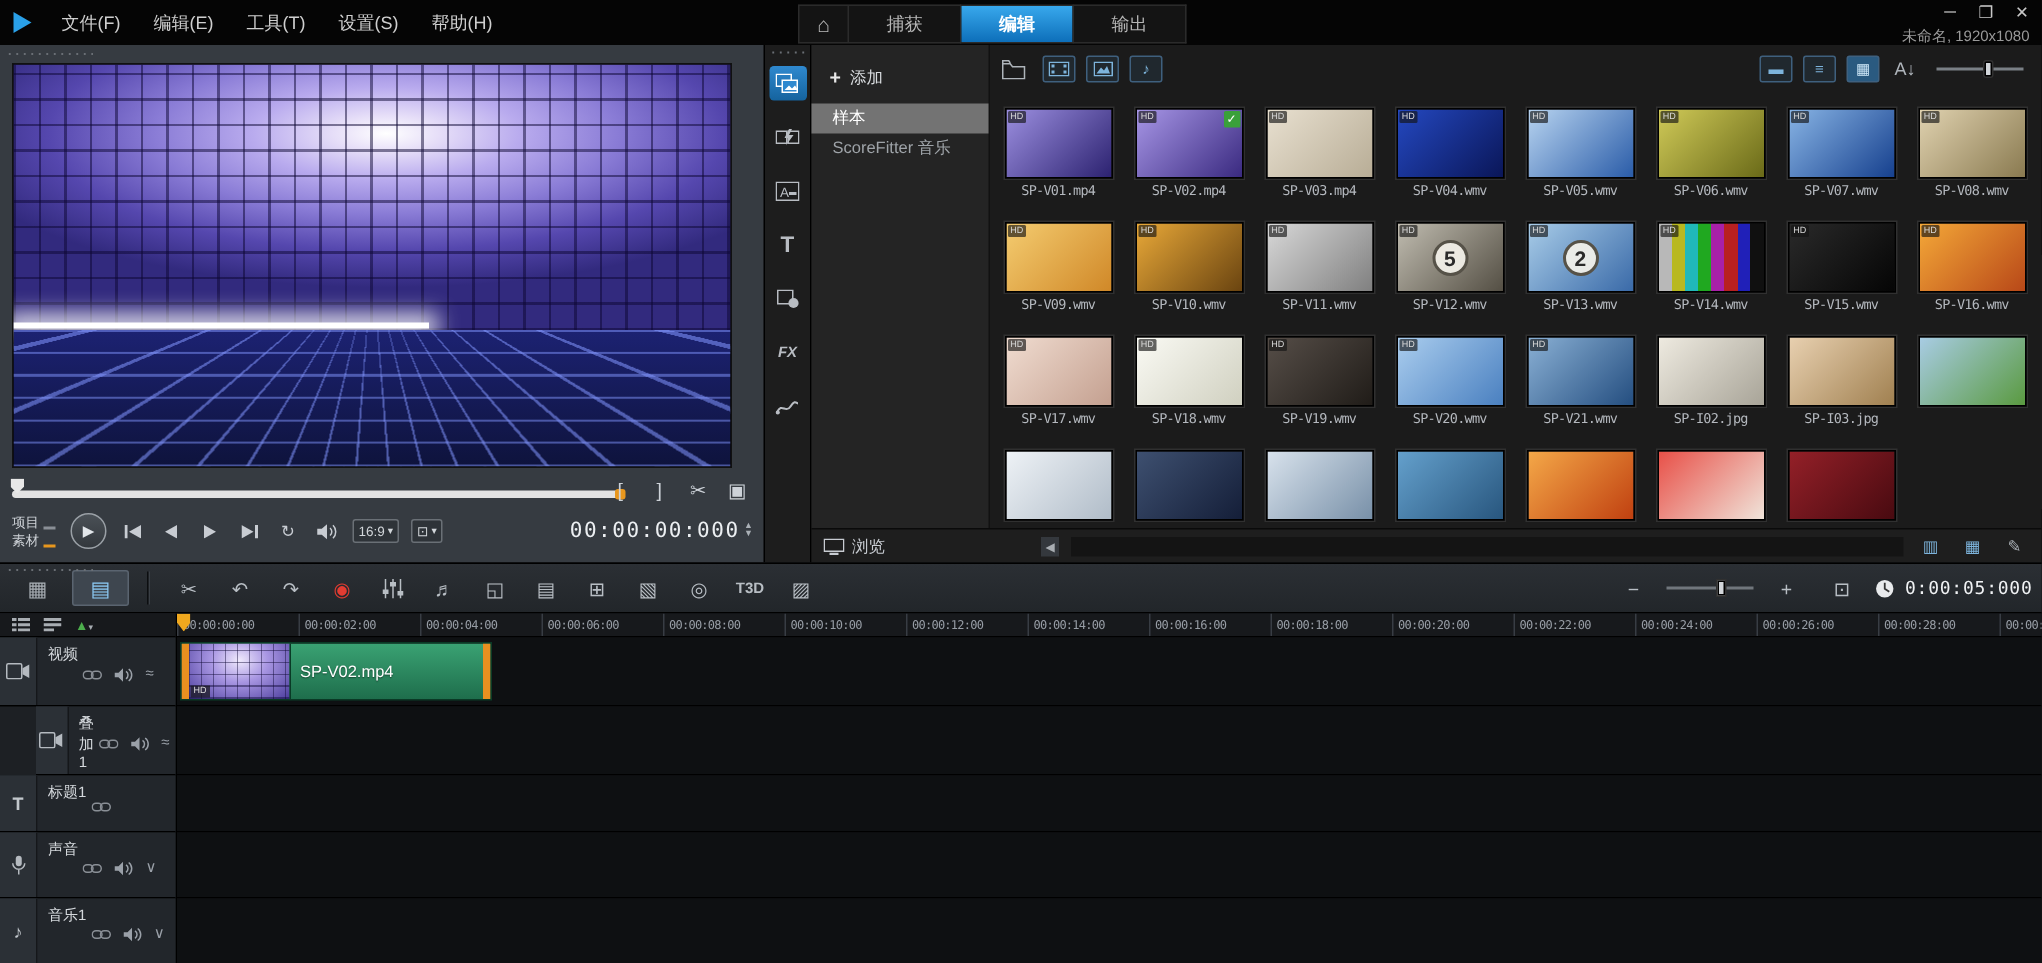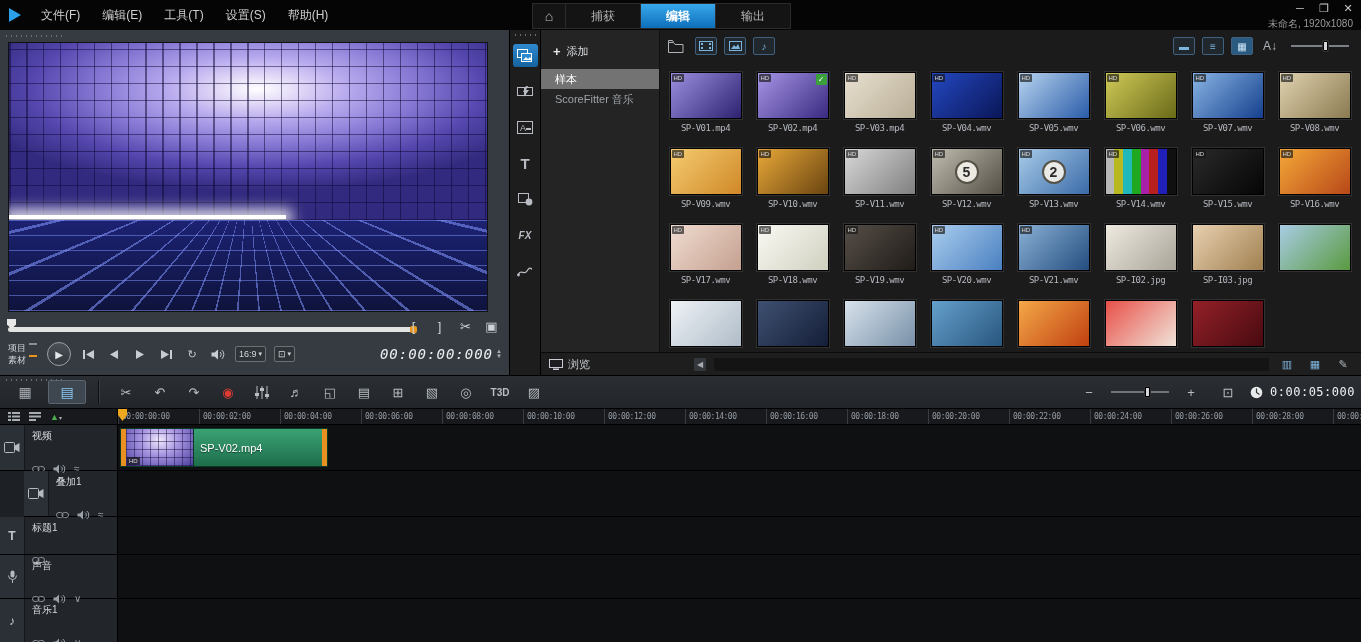--- a/index.html
+++ b/index.html
@@ -37,27 +37,27 @@
       repeating-conic-gradient(from 112deg at 50% -50%, rgba(130,150,255,.55) 0 .7deg, transparent .7deg 9deg),
       linear-gradient(#1c2272,#0e133c); }
   .scrub-row { position:absolute; left:8px; top:291px; width:494px; height:16px; }
   .scrub-bar { position:absolute; left:0; top:6px; width:408px; height:5px; background:#e2e2e2; border-radius:3px; }
   .scrub-tip { position:absolute; right:-1px; top:-1px; width:7px; height:7px; background:#e8971e; border-radius:2px; }
   .scrub-head { position:absolute; left:-1px; top:-8px; width:9px; height:10px; background:#e8e8e8; clip-path:polygon(0 0,100% 0,100% 55%,50% 100%,0 55%); }
   .trim-btns { position:absolute; right:2px; top:-2px; display:flex; gap:9px; color:#cdd2d8; font-size:13px; }
   .trim-btns span { width:17px; text-align:center; cursor:default; }
   .transport { position:absolute; left:8px; top:308px; width:494px; height:32px; display:flex; align-items:center; gap:8px; color:#c8ccd2; }
   .modes { display:flex; flex-direction:column; gap:2px; font-size:9px; line-height:10px; margin-right:2px; }
-  .mode-row { display:flex; align-items:flex-start; gap:3px; color:#cfd3d8; }
+  .mode-row { display:flex; align-items:flex-end; gap:3px; color:#cfd3d8; }
   .dash { width:8px; height:2px; background:#e8971e; display:inline-block; }
   .play-btn { width:24px; height:24px; border:1px solid #9aa0a6; border-radius:50%; display:flex; align-items:center; justify-content:center; font-size:10px; color:#e2e6ea; background:linear-gradient(#4a5056,#33383d); }
   .tbtn { width:18px; height:18px; display:flex; align-items:center; justify-content:center; font-size:11px; color:#c8ccd2; }
   .aspect-box { height:16px; border:1px solid #6a7076; border-radius:2px; font-size:9px; padding:0 3px; display:flex; align-items:center; gap:2px; color:#d2d6da; background:#2e3338; }
   .tc-wrap { margin-left:auto; display:flex; align-items:center; gap:3px; }
-  .timecode { font-family:"DejaVu Sans Mono", monospace; font-size:14px; color:#eceff2; letter-spacing:1px;font-style:italic; }
+  .timecode { font-family:"DejaVu Sans Mono", monospace; font-size:14px; color:#eceff2; letter-spacing:1px; }
   .spin { display:flex; flex-direction:column; font-size:6px; color:#aab0b6; line-height:5px; }
 
   
   .lib-iconbar { position:absolute; left:510px; top:30px; width:31px; height:345px; background:#1d1d1d; border-right:1px solid #000; display:flex; flex-direction:column; align-items:center; padding-top:14px; gap:13px; }
   .lib-ic { width:25px; height:23px; display:flex; align-items:center; justify-content:center; color:#b8bcc2; font-size:12px; border-radius:3px; }
   .lib-ic.active { background:linear-gradient(#2f89cf,#15639e); color:#fff; }
   .lib-ic .fx { font-size:10px; font-style:italic; font-weight:bold; }
   .lib-nav { position:absolute; left:541px; top:30px; width:119px; height:322px; background:#242424; border-right:1px solid #111; }
   .add-row { display:flex; align-items:center; gap:6px; color:#d8dbde; font-size:11px; padding:14px 0 10px 12px; }
   .add-plus { font-size:13px; font-weight:bold; color:#e8e8e8; }
@@ -98,21 +98,21 @@
   .zoom-slider .thumb { position:absolute; left:58%; top:-4px; width:5px; height:10px; background:#d2d6da; }
   .dur { font-family:"DejaVu Sans Mono", monospace; font-size:12px; color:#f0f2f4; letter-spacing:.5px; }
   .tl-body { position:absolute; left:0; top:33px; right:0; bottom:0; }
   .tl-left { position:absolute; left:0; top:0; width:118px; bottom:0; background:#1d2024; border-right:1px solid #000; }
   .tl-left-top { height:16px; display:flex; align-items:center; gap:9px; padding-left:8px; background:#17191c; border-bottom:1px solid #000; }
   .tlt-ic { color:#a8adb2; font-size:9px; }
   .tlt-ic.green { color:#4cae4c; }
   .trackhdr { display:flex; border-bottom:1px solid #000; background:#22262b; }
   .ticon { width:25px; display:flex; align-items:center; justify-content:center; background:#2b3036; border-right:1px solid #15171a; }
   .tt { color:#c2c7cc; font-size:12px; font-weight:bold; }
-  .tmeta { flex:1; padding:4px 4px 0 7px; display:flex; flex-direction:column; gap:21px; }
+  .tmeta { flex:1; padding:4px 4px 0 7px; display:flex; flex-direction:row; gap:3px; }
   .tlabel { font-size:10px; color:#d4d8dc; }
   .tctrl { display:flex; align-items:center; gap:8px; }
   .tc { display:flex; align-items:center; }
   .tc.txt { color:#9aa0a8; font-size:10px; line-height:8px; }
   .ruler { position:absolute; left:118px; right:0; top:0; height:16px; background:#17191c; border-bottom:1px solid #000; display:flex; overflow:hidden; }
   .tick { width:81px; flex:0 0 81px; border-left:1px solid #383d44; color:#969ca4; font-size:8px; padding:3px 0 0 3px; font-family:"DejaVu Sans Mono", monospace; letter-spacing:-0.5px; white-space:nowrap; }
   .playhead { position:absolute; left:118px; top:0; width:9px; height:12px; background:#f0a81e; clip-path:polygon(0 0,100% 0,100% 50%,50% 100%,0 50%); z-index:5; }
   .lanes { position:absolute; left:118px; right:0; top:16px; bottom:0; overflow:hidden; }
   .lane { background:#0e1012; border-bottom:1px solid #000; position:relative; }
   .clip { position:absolute; left:2px; top:3px; width:208px; bottom:3px; background:linear-gradient(#3aa273,#1e6e4c); border:1px solid #0a3a26; display:flex; align-items:stretch; overflow:hidden; }

